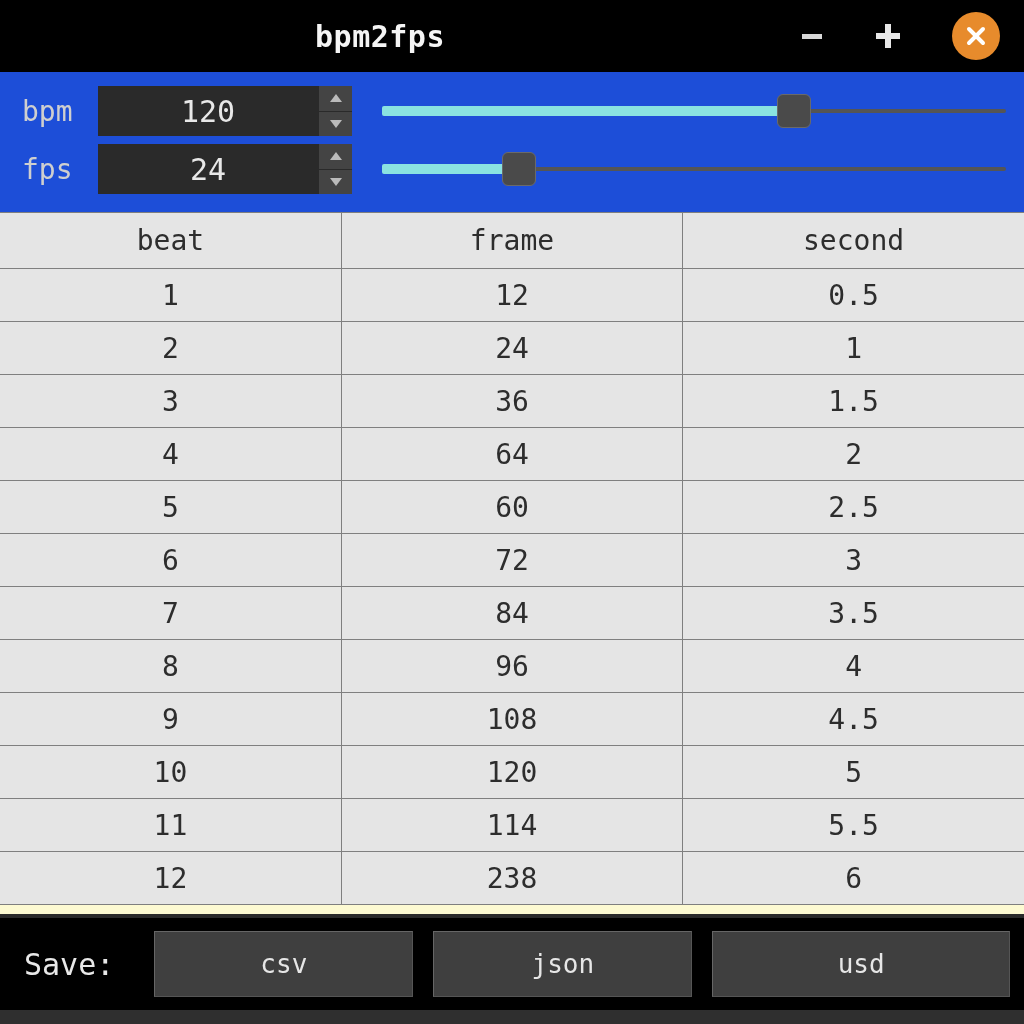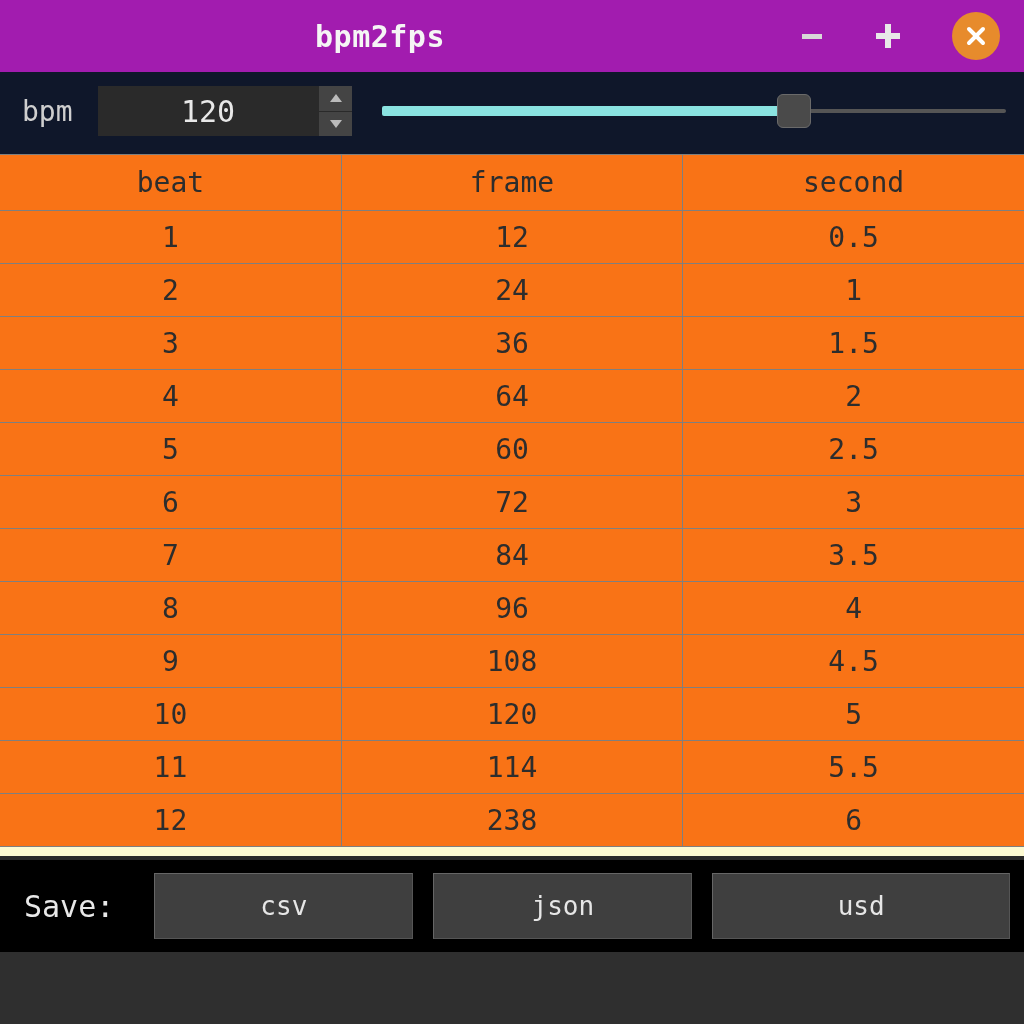--- a/index.html
+++ b/index.html
@@ -7,21 +7,21 @@
     width: 1024px; height: 1024px;
     background: #2f2f2f;
     font-family: "DejaVu Sans Mono", "Liberation Mono", Consolas, monospace;
     color: #e6e6e6;
     overflow: hidden;
   }
 
   
   .titlebar {
     height: 72px;
-    background: #a21caf;
+    background: #000000;
     display: flex;
     align-items: center;
     padding: 0 24px 0 0;
   }
   .titlebar .spacer-left { flex: 1; }
   .title-text {
     font-weight: bold;
     font-size: 30px;
     color: #f5f5f5;
     letter-spacing: 0.5px;
@@ -37,21 +37,21 @@
   .close-btn {
     width: 48px; height: 48px;
     border-radius: 50%;
     background: #e78b2c;
     display: flex; align-items: center; justify-content: center;
     margin-left: 40px;
   }
 
   
   .controls {
-    background: #0f172a;
+    background: #1d4ed8;
     padding: 10px 0 14px 0;
   }
   .control-row {
     display: flex;
     align-items: center;
     height: 58px;
     padding: 0 18px 0 18px;
     gap: 0;
   }
   .ctrl-label {
@@ -131,21 +131,21 @@
   table {
     width: 100%;
     border-collapse: collapse;
     table-layout: fixed;
   }
   th, td {
     border: 1px solid #7f7f7f;
     text-align: center;
     font-size: 28px;
     color: #2d2d2d;
-    background: #f97316;
+    background: #e5e5e5;
     height: 53px;
     font-weight: normal;
     font-family: inherit;
   }
   th {
     height: 56px;
   }
   tr:last-child td {
     border-bottom: 1px solid #7f7f7f;
   }
@@ -227,20 +227,43 @@
         </div>
       </div>
     </div>
     <div class="slider" id="bpm-slider">
       <div class="track"></div>
       <div class="fill" style="width: 66%;"></div>
       <div class="thumb" style="left: 66%;"></div>
     </div>
   </div>
 
+  <div class="control-row">
+    <div class="ctrl-label">fps</div>
+    <div class="spin-wrap">
+      <input class="spin-input" value="24" style="">
+      <div class="spin-btns">
+        <div class="spin-up">
+          <svg width="14" height="10" viewBox="0 0 14 10">
+              <polygon points="7,1 13,9 1,9" fill="#bbb"></polygon>
+            </svg>
+        </div>
+        <div class="spin-down">
+          <svg width="14" height="10" viewBox="0 0 14 10">
+              <polygon points="1,1 13,1 7,9" fill="#bbb"></polygon>
+            </svg>
+        </div>
+      </div>
+    </div>
+    <div class="slider" id="fps-slider">
+      <div class="track"></div>
+      <div class="fill" style="width: 22%;"></div>
+      <div class="thumb" style="left: 22%;"></div>
+    </div>
+  </div>
 
 </div>
 
 <div class="table-wrap">
   <table>
     <thead>
       <tr>
         <th>beat</th>
         <th>frame</th>
         <th>second</th>

